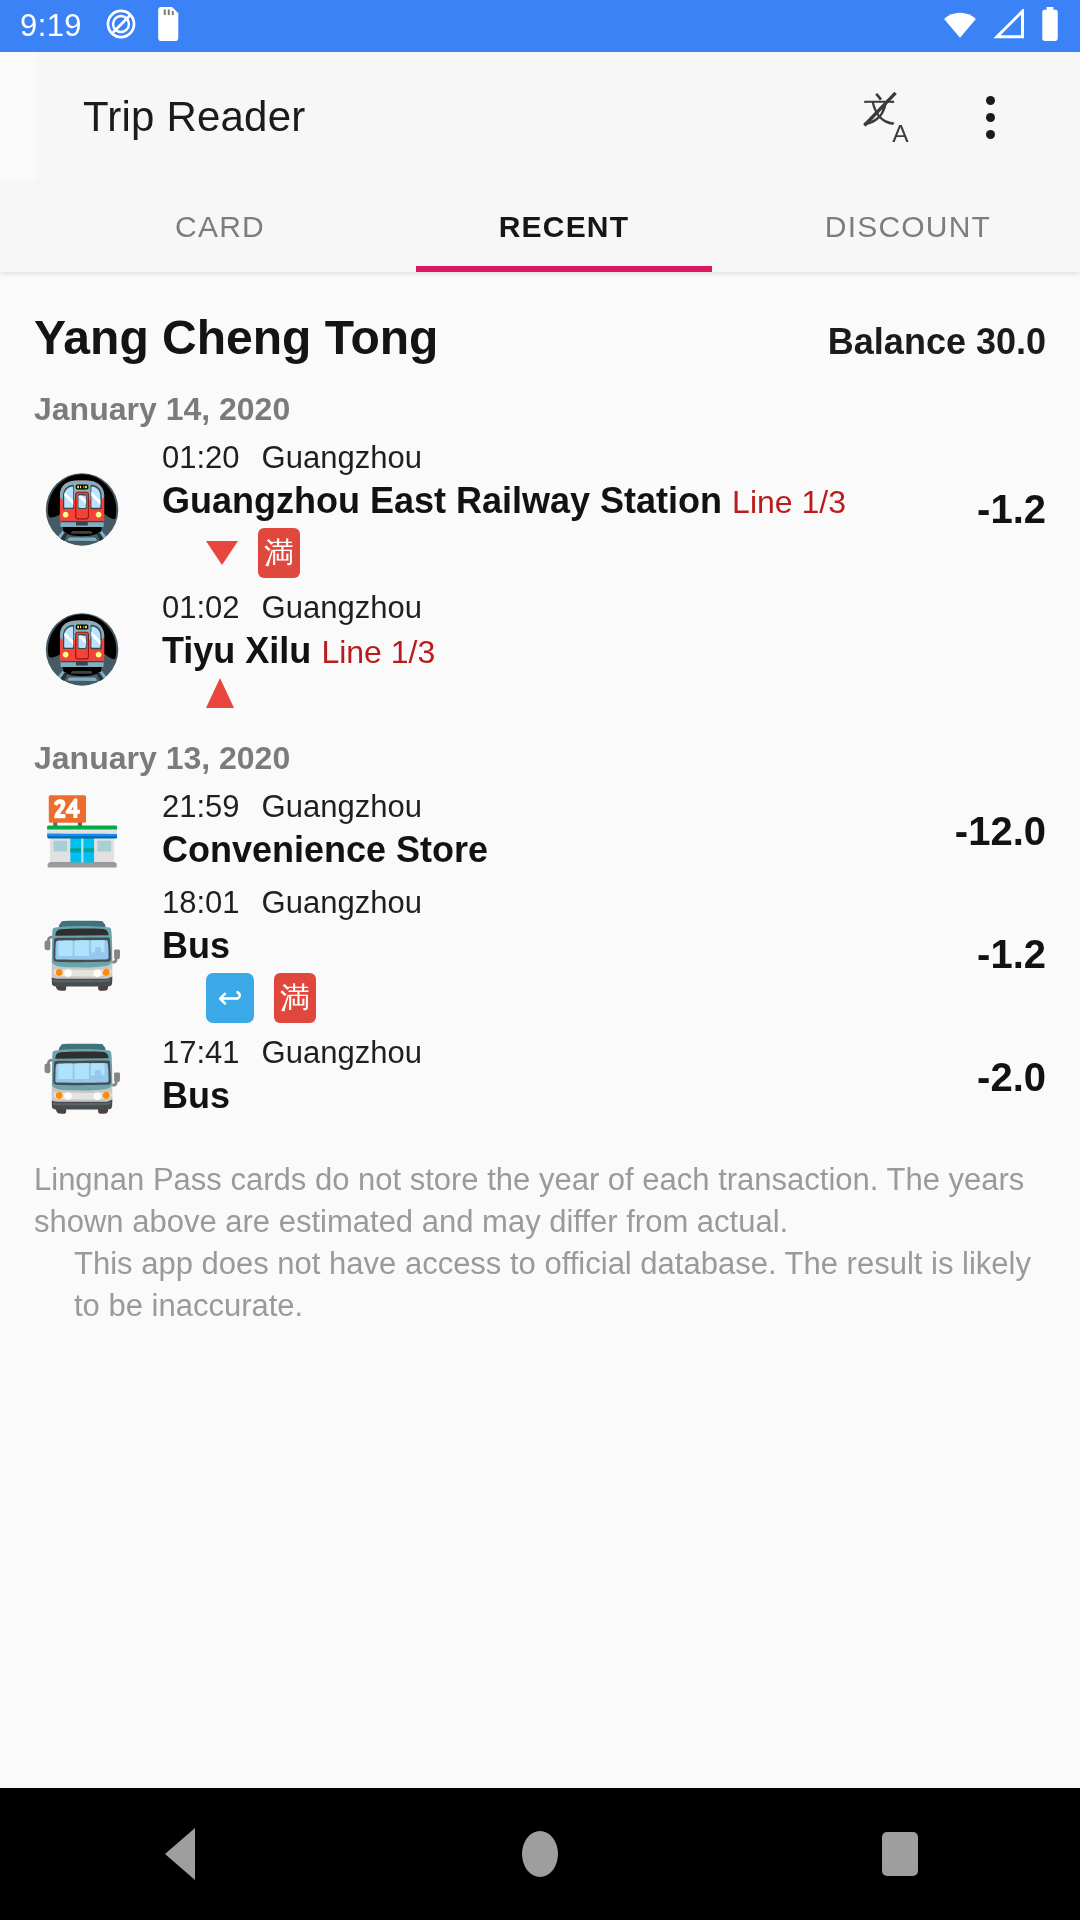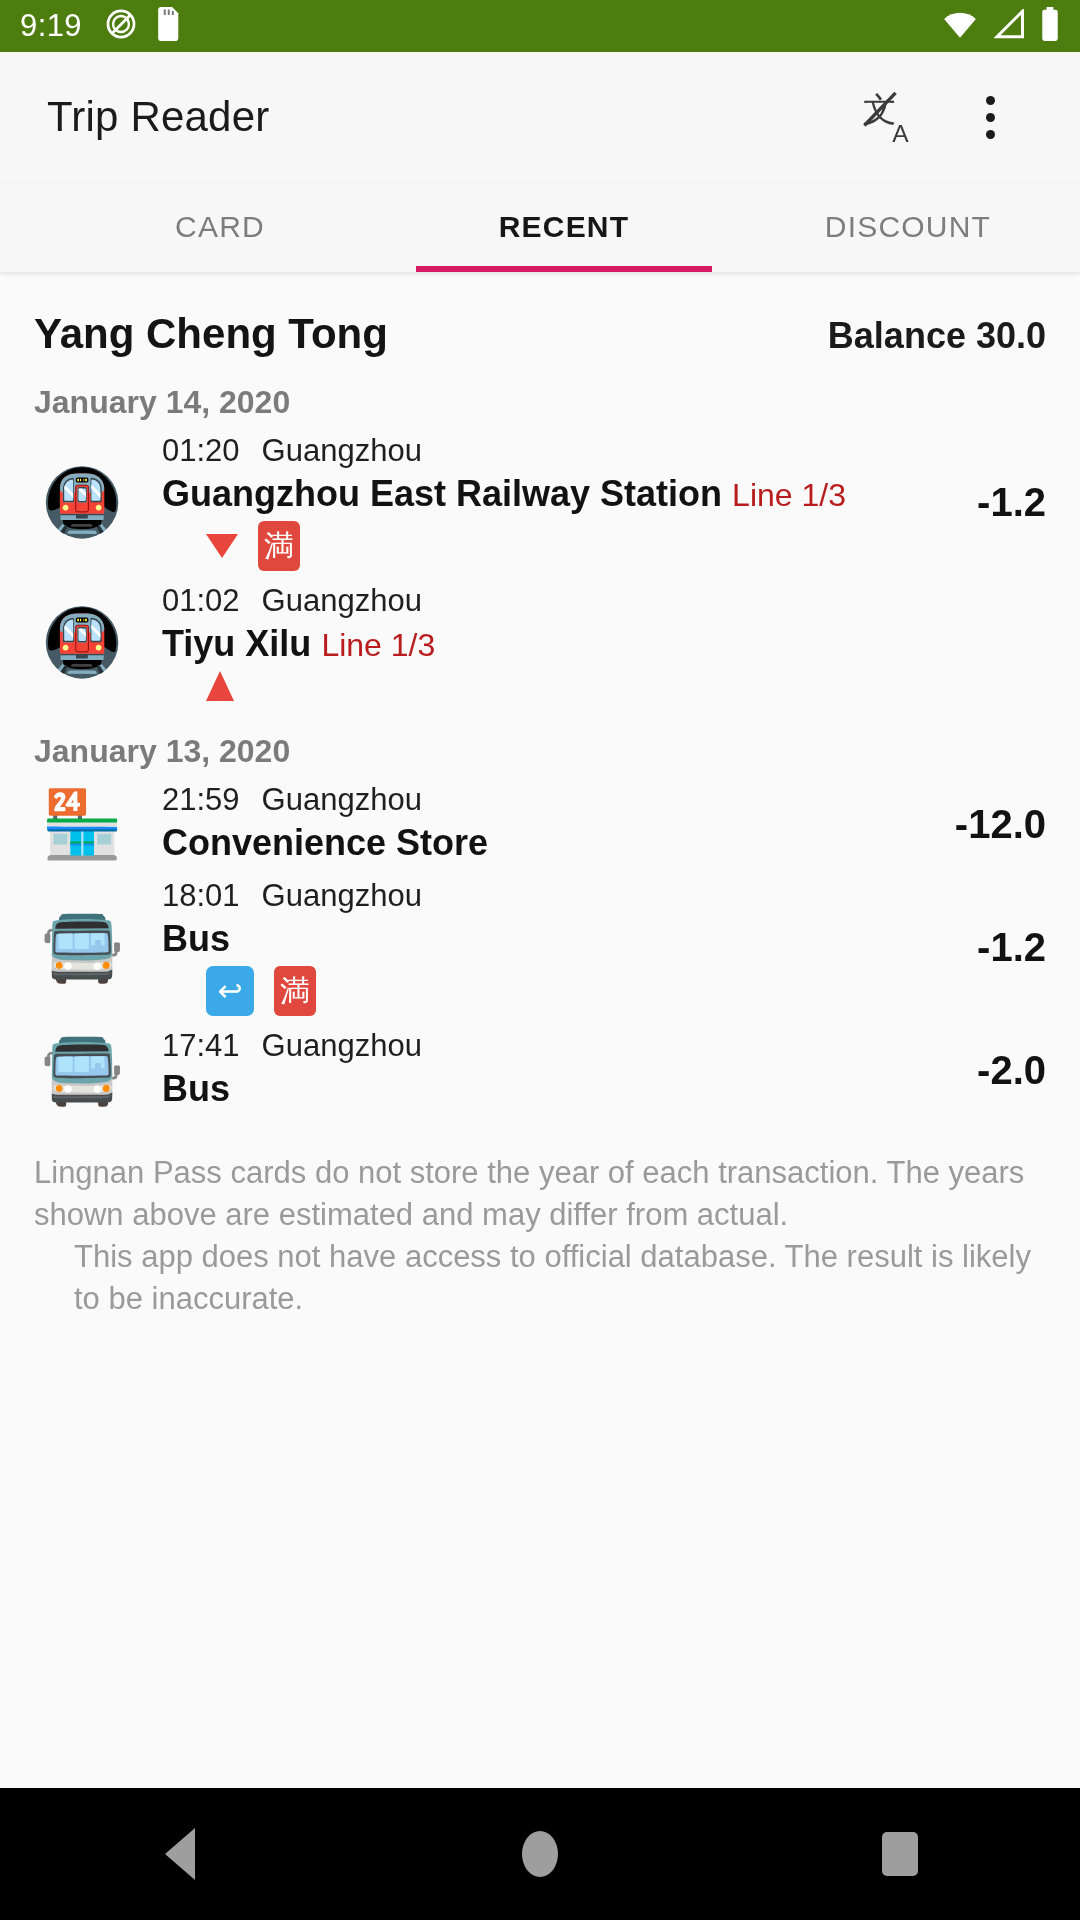--- a/index.html
+++ b/index.html
@@ -6,34 +6,34 @@
   html, body {
     width: 1080px; height: 1920px;
     background: #fafafa;
     font-family: "Liberation Sans", sans-serif;
     overflow: hidden;
   }
   .screen { position: relative; width: 1080px; height: 1920px; display: flex; flex-direction: column; background: #fafafa; }
 
   
   .statusbar {
-    height: 52px; background: #4d7c0f; color: #ffffff;
+    height: 52px; background: #3b82f6; color: #ffffff;
     display: flex; align-items: center; padding: 0 20px;
     flex: 0 0 52px;
   }
   .sb-clock { font-size: 31px; letter-spacing: .4px; }
   .sb-left-icons { display: flex; align-items: center; gap: 18px; margin-left: 22px; }
   .sb-spacer { flex: 1; }
   .sb-right-icons { display: flex; align-items: center; gap: 14px; }
   .sb-ico { display: block; }
 
   
   .appbar {
     flex: 0 0 130px; background: #f7f7f7;
-    display: flex; align-items: center; padding: 0 47px;
+    display: flex; align-items: center; padding: 0 47px; margin-left: 36px;
   }
   .app-title { font-size: 42px; color: #1b1b1b; font-weight: 400; letter-spacing: .2px; }
   .appbar-spacer { flex: 1; }
   .appbar-actions { display: flex; align-items: center; gap: 38px; padding-right: 12px; }
   .action-btn { width: 62px; height: 62px; display: flex; align-items: center; justify-content: center; cursor: pointer; }
   .dots { display: flex; flex-direction: column; gap: 8px; align-items: center; }
   .dots i { width: 9px; height: 9px; border-radius: 50%; background: #1b1b1b; display: block; }
 
   
   .tabs {
@@ -53,21 +53,21 @@
     content: ""; position: absolute; bottom: 0; left: 50%; transform: translateX(-50%);
     width: 296px; height: 6px; background: #D81B60;
   }
 
   
   .content { flex: 1; background: #fafafa; overflow: hidden; position: relative; }
 
   .card-head {
     display: flex; align-items: baseline; padding: 38px 34px 0 34px;
   }
-  .card-name { font-size: 42px; font-weight: 700; color: #141414; }
+  .card-name { font-size: 48px; font-weight: 700; color: #141414; }
   .card-head-spacer { flex: 1; }
   .card-balance { font-size: 36px; color: #1b1b1b; font-weight: 700; }
 
   .date-header {
     font-size: 32px; color: #7b7b7b; font-weight: 700;
     padding: 26px 16px 6px 34px;
   }
 
   .txn {
     display: flex; align-items: flex-start;

